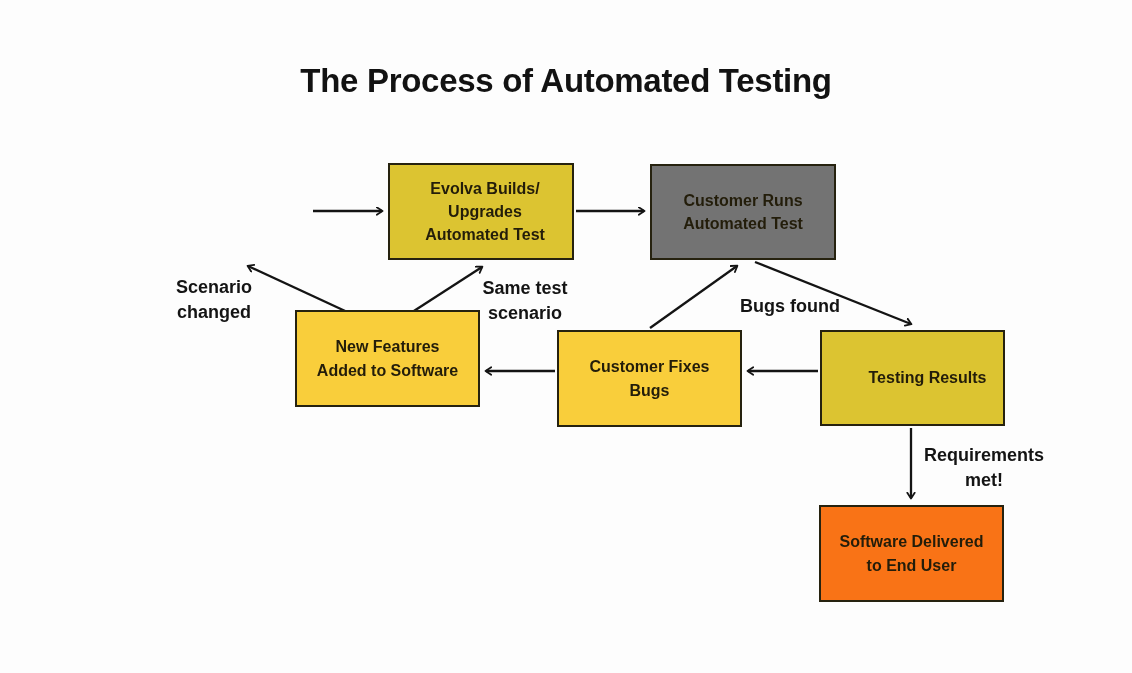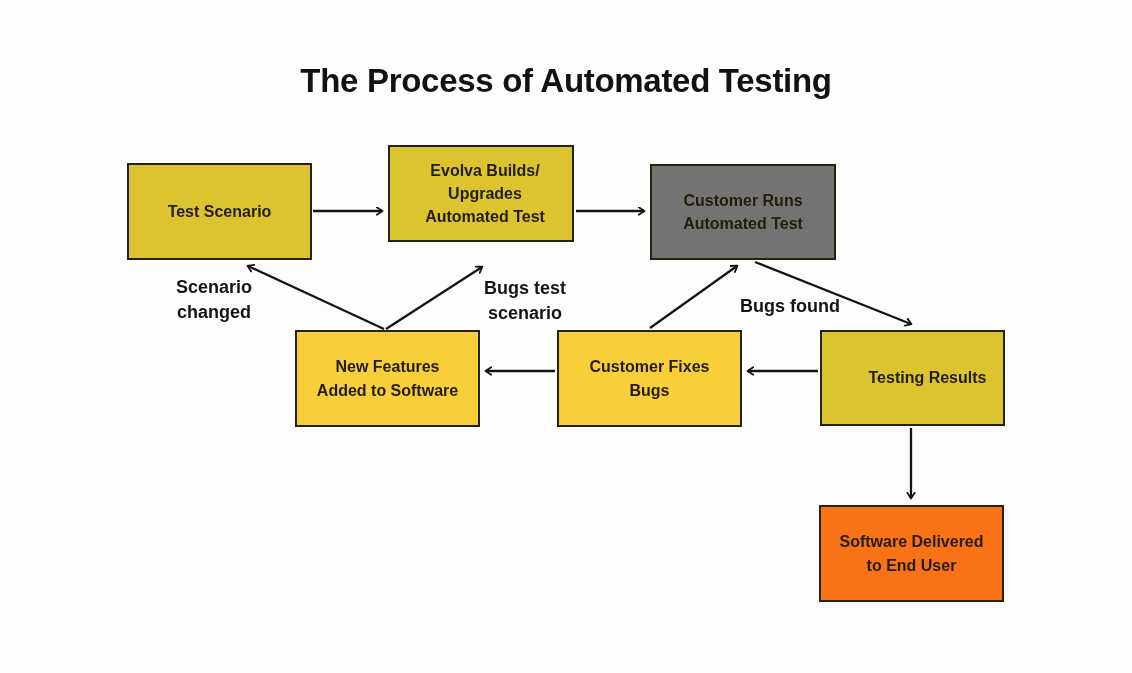--- a/index.html
+++ b/index.html
@@ -41,23 +41,23 @@
     align-items: center;
     justify-content: center;
     text-align: center;
     font-size: 16px;
     font-weight: 700;
     line-height: 1.45;
     color: #231d0a;
     white-space: pre-line;
   }
   .node-1 { left: 127px; top: 163px; width: 185px; height: 97px; }
-  .node-2 { left: 388px; top: 145px; width: 186px; height: 97px; padding-left: 8px; }
+  .node-2 { left: 388px; top: 163px; width: 186px; height: 97px; padding-left: 8px; }
   .node-3 { left: 650px; top: 164px; width: 186px; height: 96px; }
-  .node-4 { left: 295px; top: 330px; width: 185px; height: 97px; }
+  .node-4 { left: 295px; top: 310px; width: 185px; height: 97px; }
   .node-5 { left: 557px; top: 330px; width: 185px; height: 97px; }
   .node-6 { left: 820px; top: 330px; width: 185px; height: 96px; }
   .node-7 { left: 819px; top: 505px; width: 185px; height: 97px; }
   .edge-label {
     position: absolute;
     transform: translate(-50%, -50%);
     text-align: center;
     font-size: 18px;
     font-weight: 700;
     line-height: 1.4;
@@ -88,21 +88,20 @@
       <line x1="755" y1="262" x2="911" y2="324" marker-end="url(#arrowhead)"></line>
       <line x1="818" y1="371" x2="748" y2="371" marker-end="url(#arrowhead)"></line>
       <line x1="555" y1="371" x2="486" y2="371" marker-end="url(#arrowhead)"></line>
       <line x1="650" y1="328" x2="737" y2="266" marker-end="url(#arrowhead)"></line>
       <line x1="384" y1="329" x2="248" y2="266" marker-end="url(#arrowhead)"></line>
       <line x1="386" y1="329" x2="482" y2="267" marker-end="url(#arrowhead)"></line>
       <line x1="911" y1="428" x2="911" y2="498" marker-end="url(#arrowhead)"></line>
     </g>
   </svg>
 
-  <div class="node node-1" style="background: rgb(220, 196, 49);">Test Scenario</div>
 
   <div class="node node-2" style="background: rgb(220, 196, 49);">Evolva Builds/
 Upgrades
 Automated Test</div>
 
   <div class="node node-3" style="background: #737373;">Customer Runs
 Automated Test</div>
 
   <div class="node node-4" style="background: rgb(249, 206, 59);">New Features
 Added to Software</div>
@@ -111,19 +110,21 @@
 Bugs</div>
 
   <div class="node node-6" style="background: rgb(220, 196, 49); padding-left: 30px;">Testing Results</div>
 
   <div class="node node-7" style="background: #f97316;">Software Delivered
 to End User</div>
 
   <div class="edge-label label-scenario-changed">Scenario
 changed</div>
 
-  <div class="edge-label label-same-test">Bugs test
+  <div class="edge-label label-same-test">Same test
 scenario</div>
 
   <div class="edge-label label-bugs-found">Bugs found</div>
 
+  <div class="edge-label label-requirements">Requirements
+met!</div>
 
 </div>
 
 </body></html>

